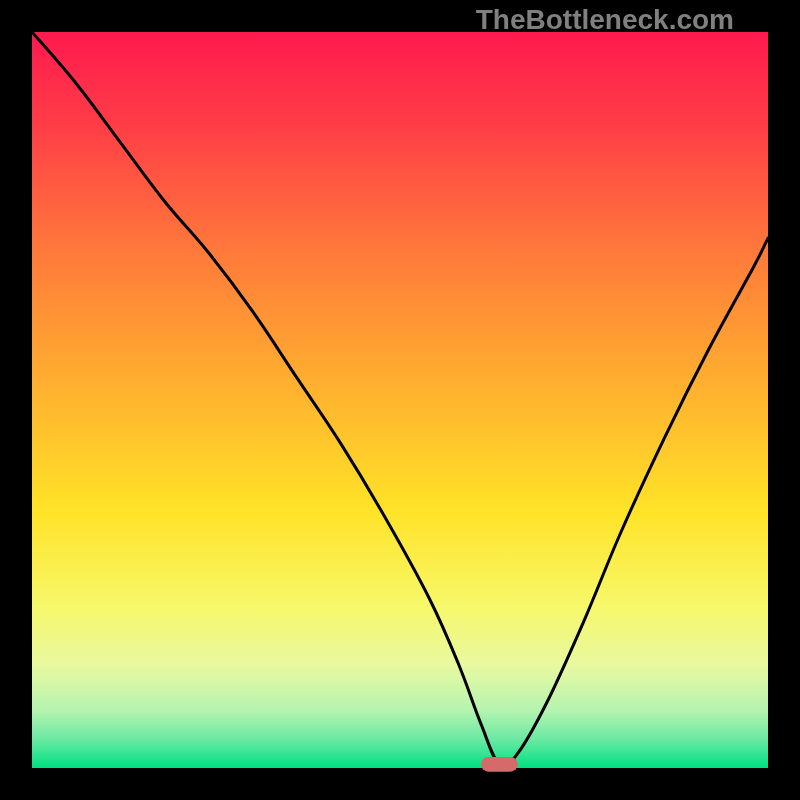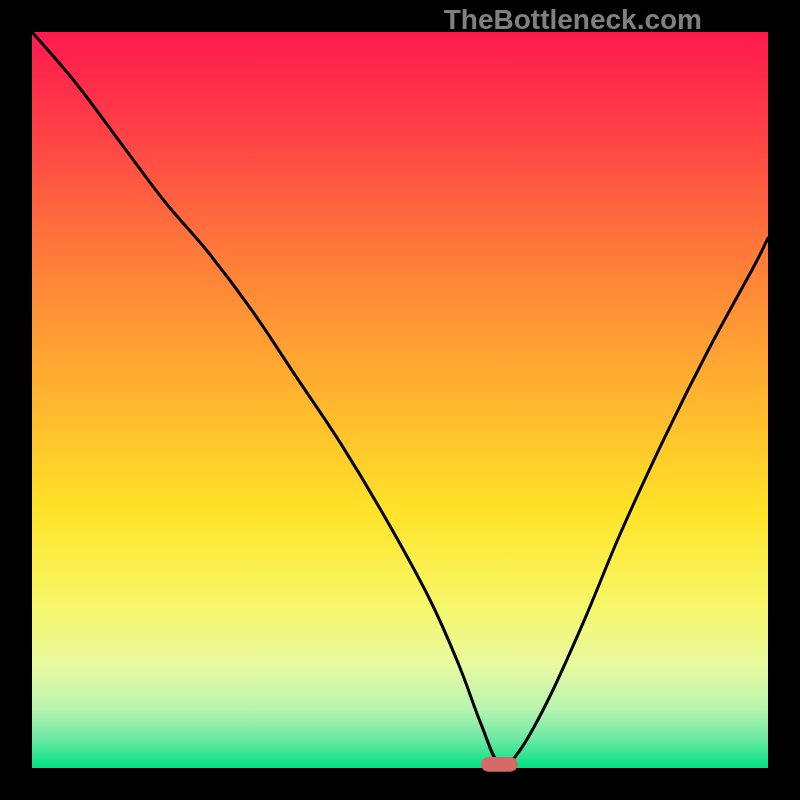--- a/index.html
+++ b/index.html
@@ -8,20 +8,21 @@
     width: 800px;
     height: 800px;
     background: #000000;
     overflow: hidden;
   }
   .chart-wrap {
     position: relative;
     width: 712px;
     height: 800px;
     background: #000000;
+    padding-left: 32px;
   }
   .watermark {
     position: absolute;
     top: 4px;
     right: 10px;
     color: #808080;
     font-family: Arial, Helvetica, sans-serif;
     font-size: 28px;
     font-weight: 600;
     z-index: 3;

